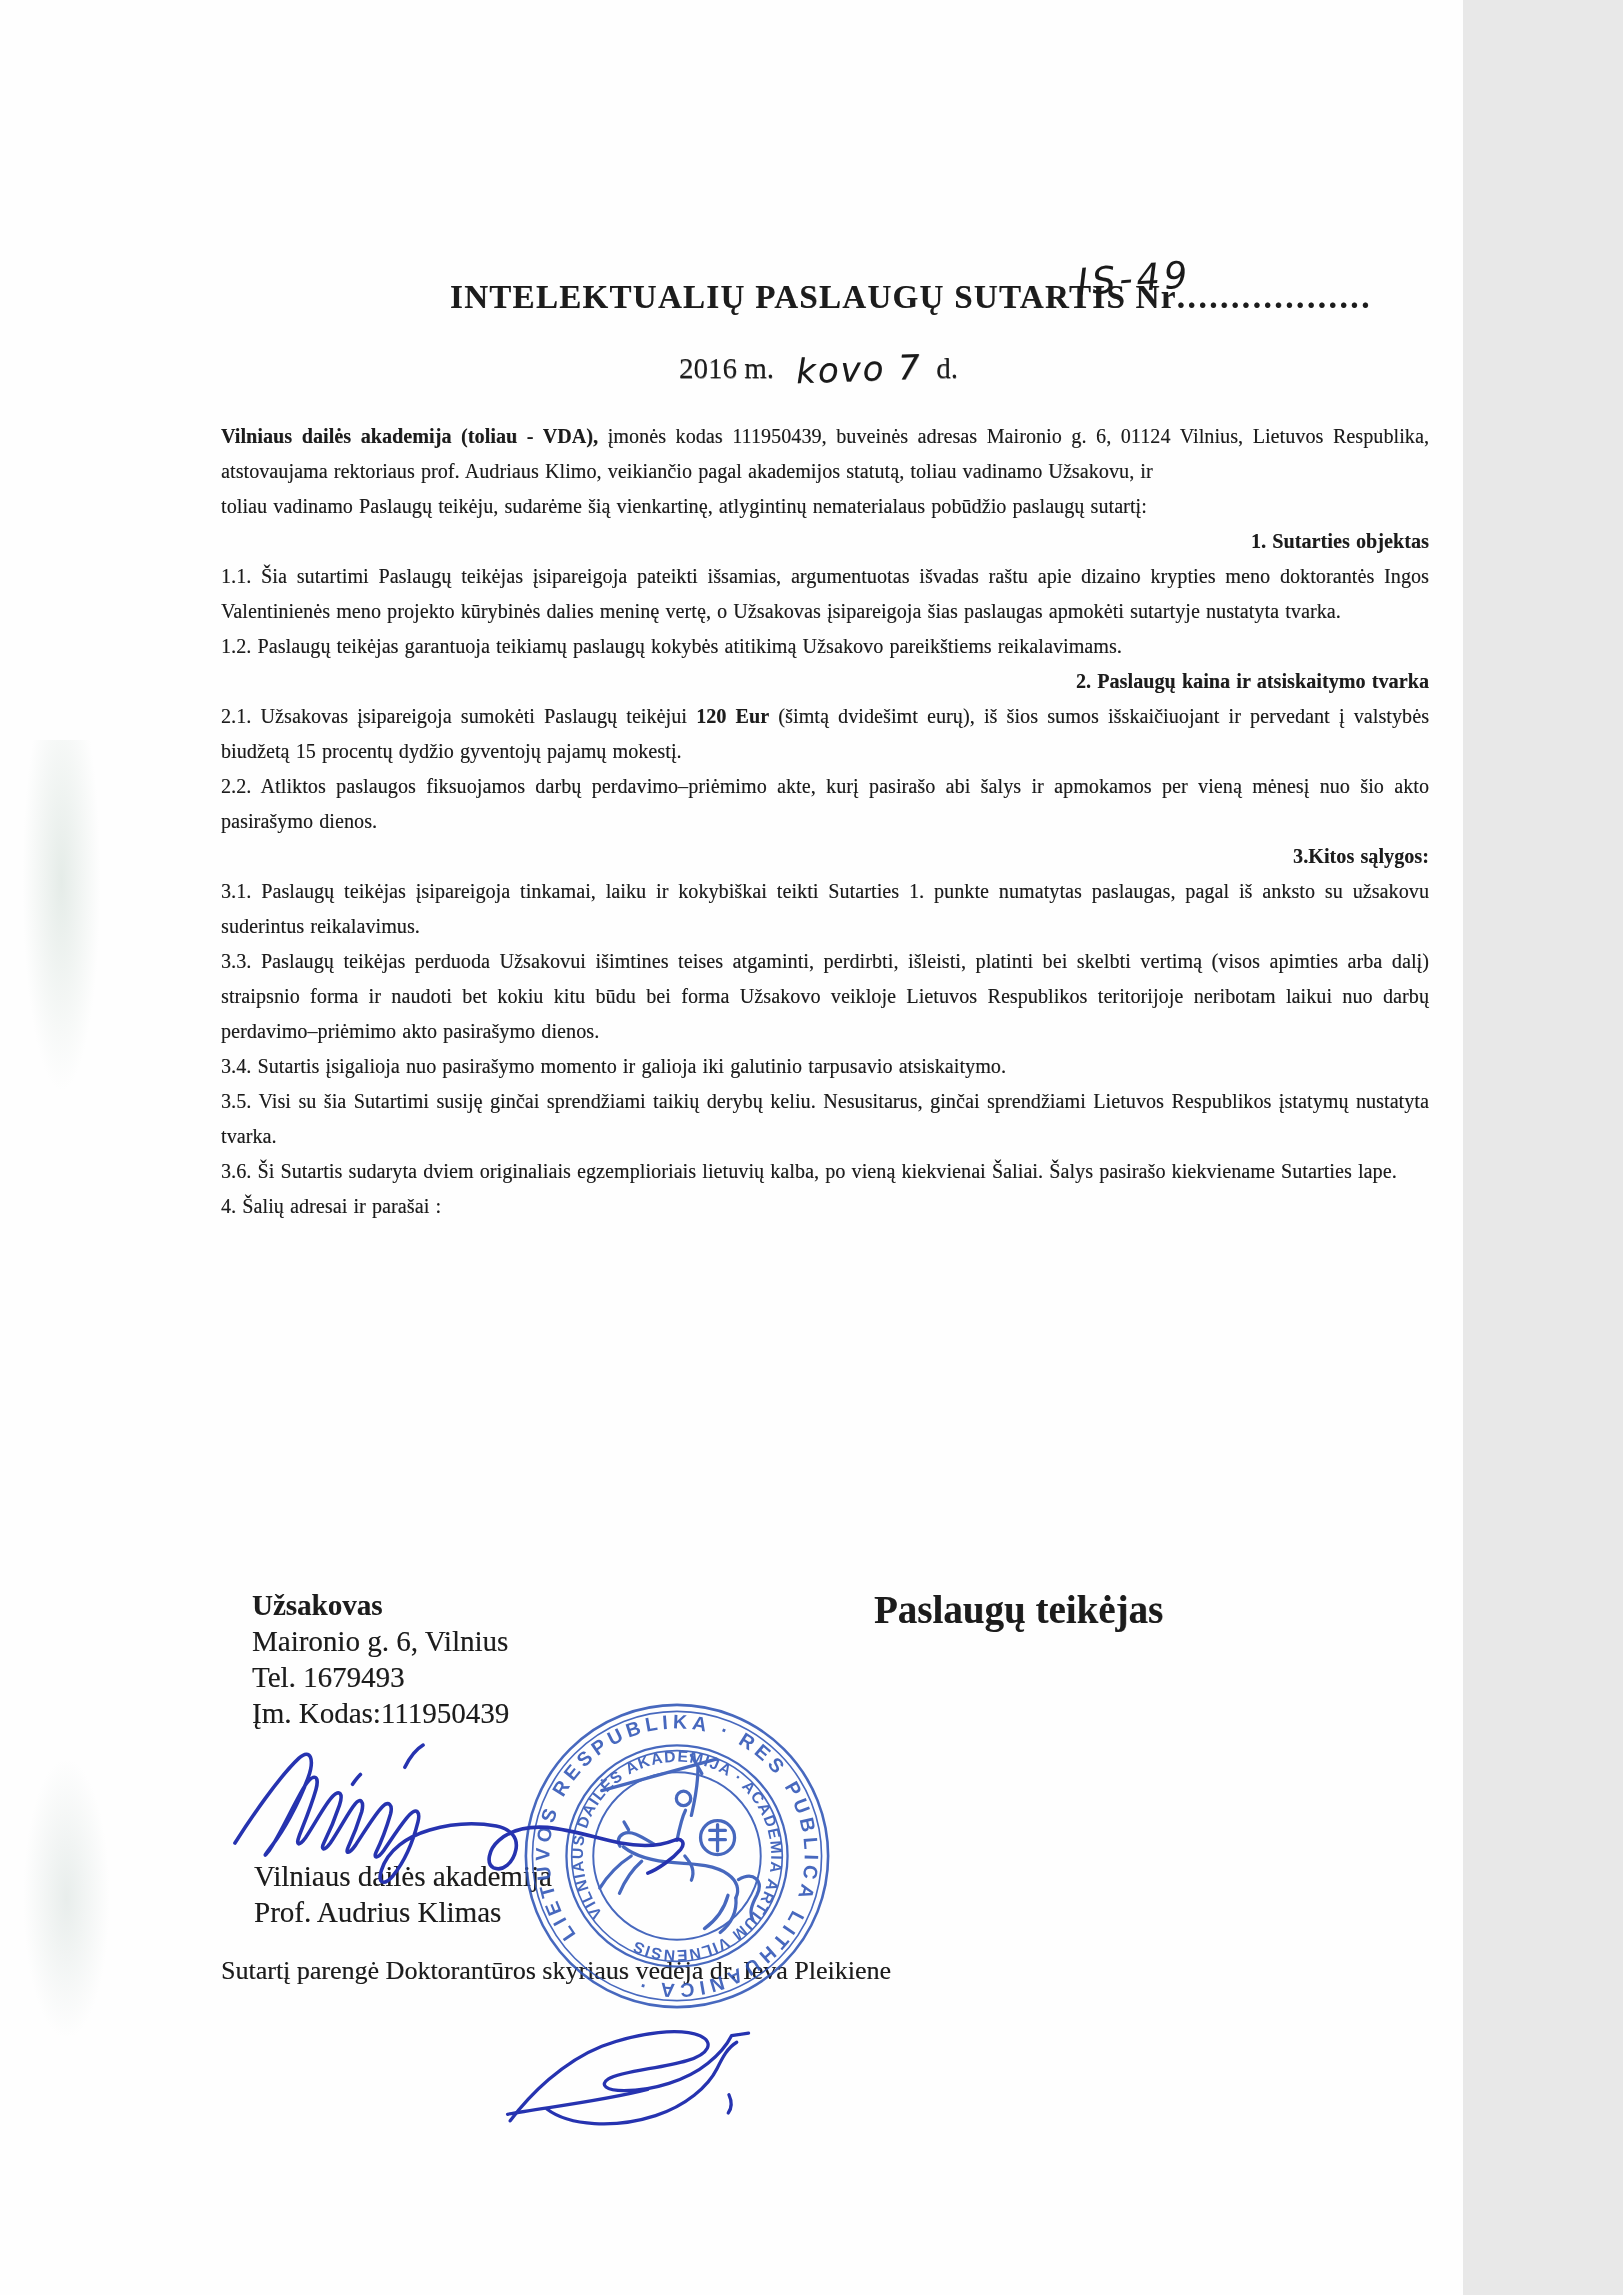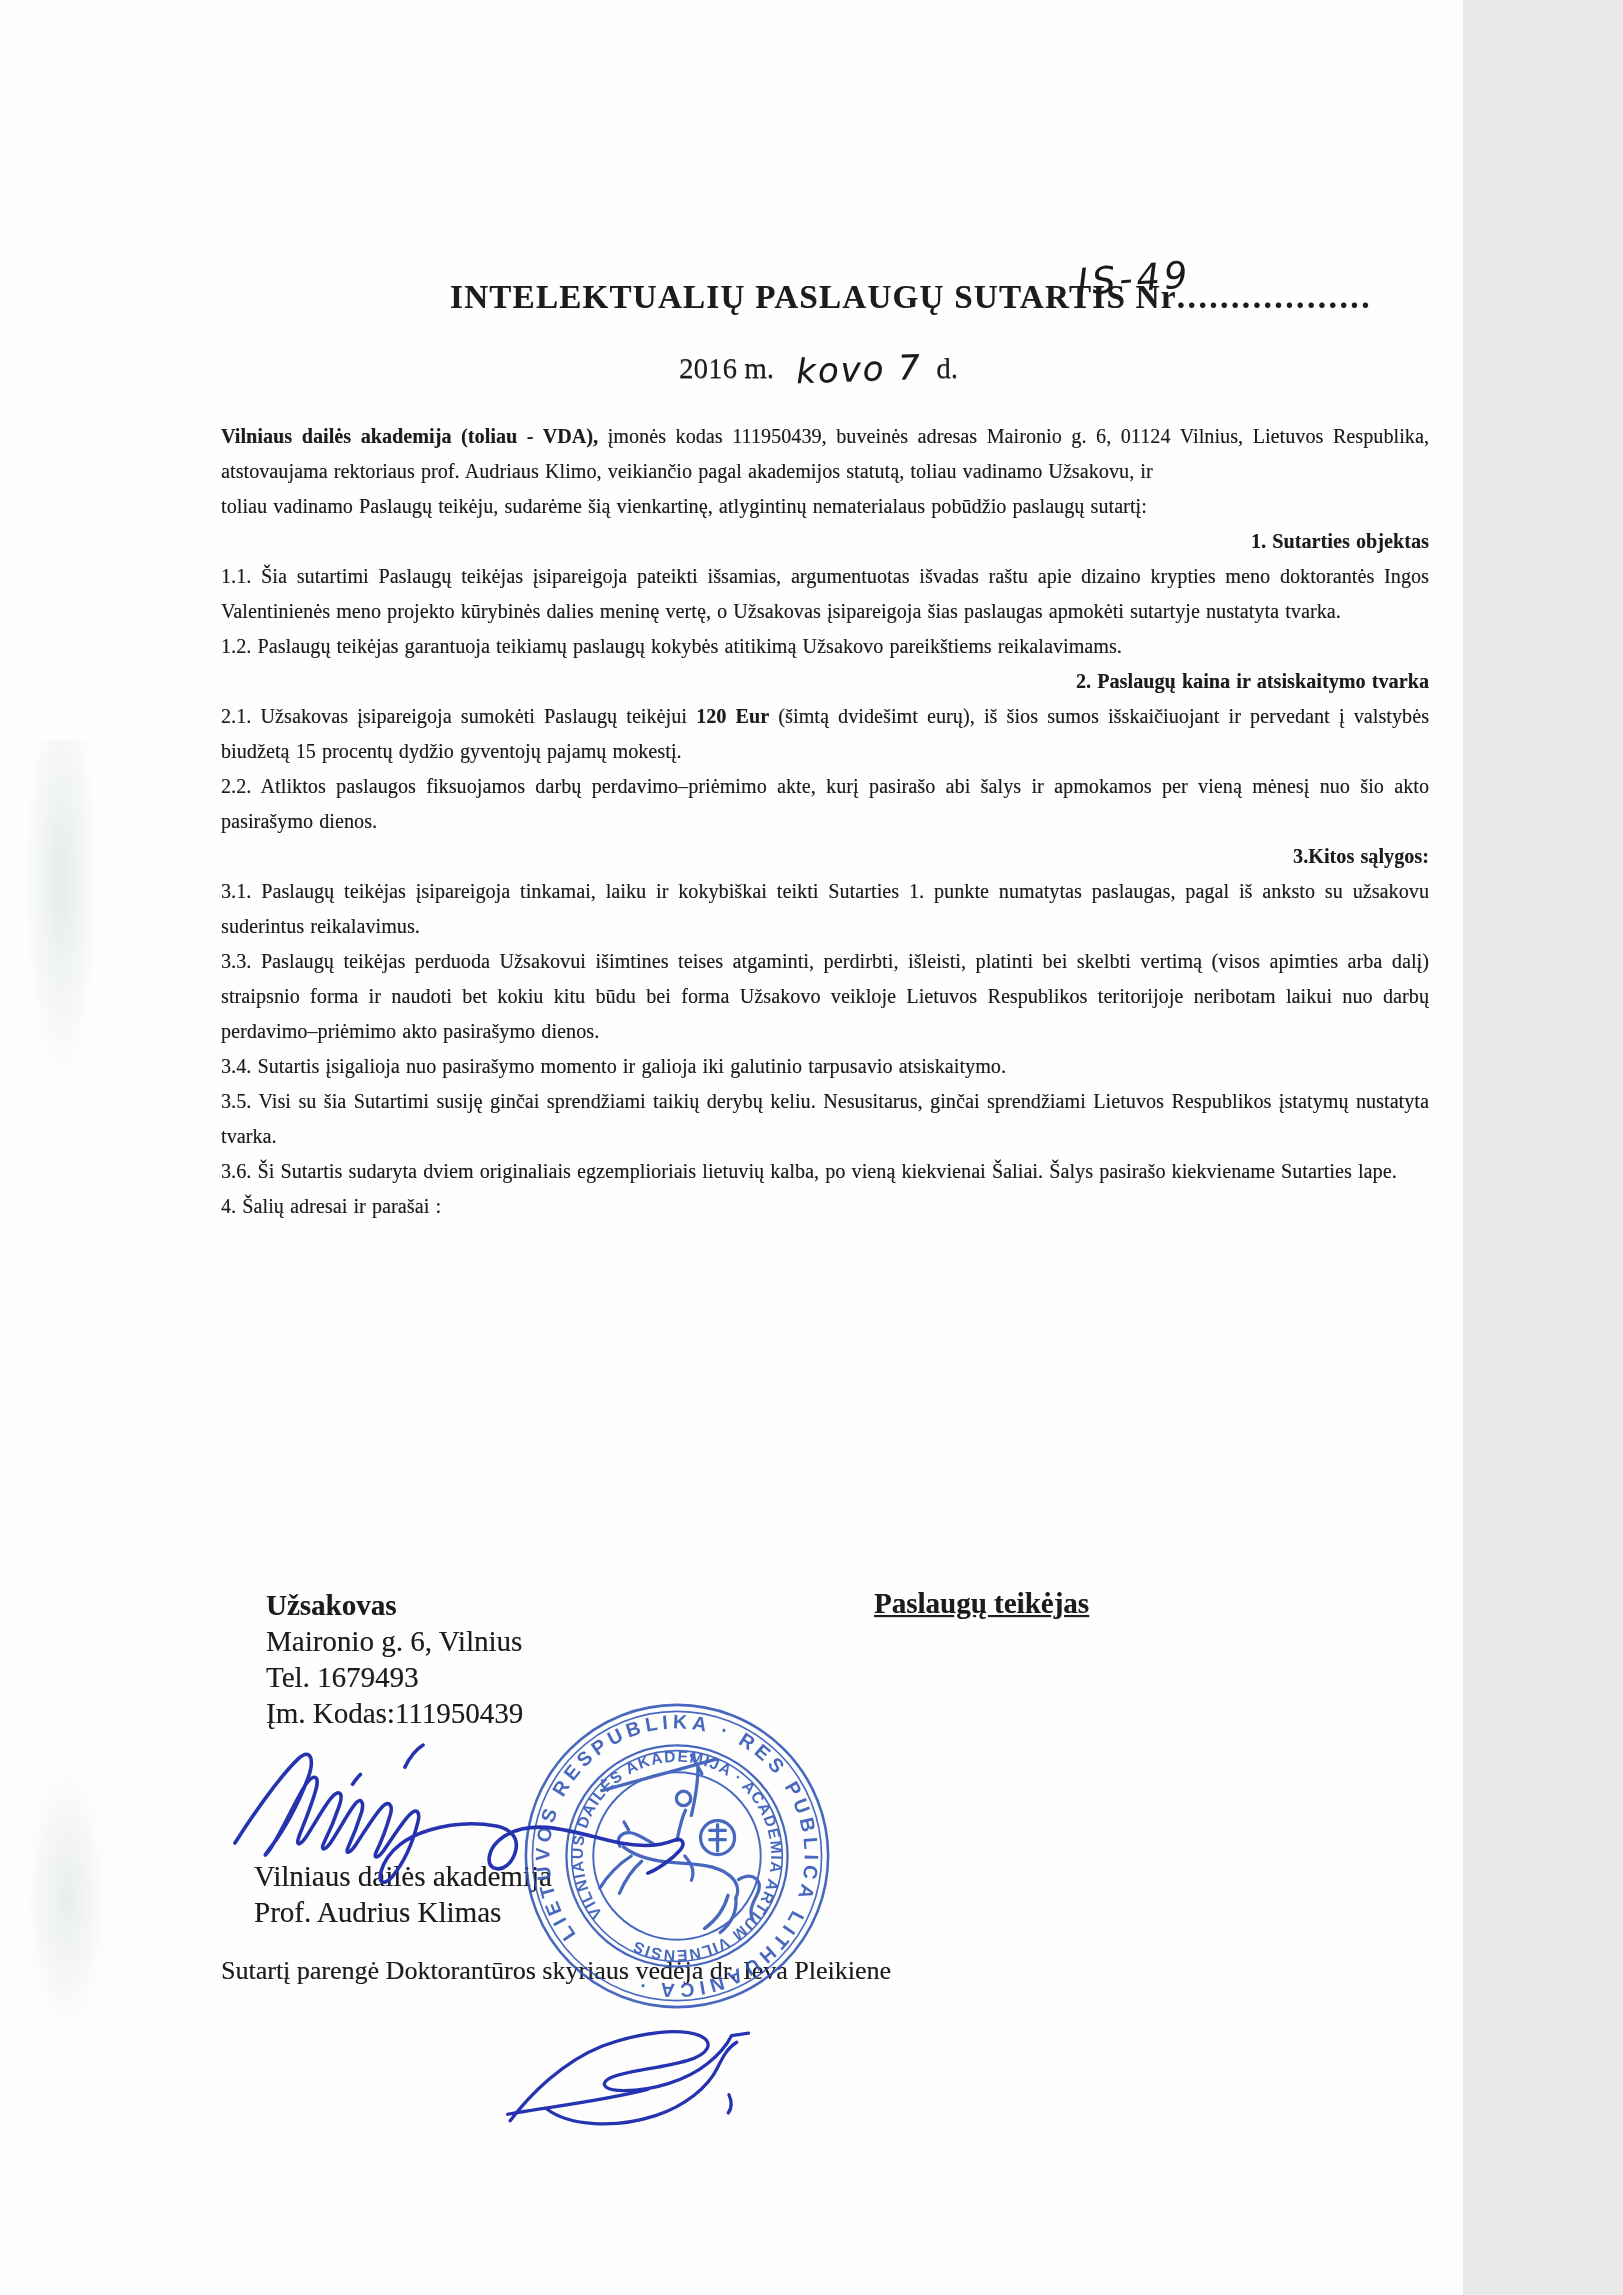--- a/index.html
+++ b/index.html
@@ -41,23 +41,23 @@
   .body-block{
     position:absolute;left:221px;top:419px;width:1208px;
     font-size:20px;line-height:35px;
     text-align:justify;
     letter-spacing:0.1px;word-spacing:1px;
   }
   .body-block p{margin:0;}
   .body-block .hd{font-weight:bold;text-align:right;}
 
   
-  .sig-col-left{position:absolute;left:252px;top:1587px;font-size:29px;line-height:36px;white-space:nowrap;margin-left:14px;}
+  .sig-col-left{position:absolute;left:252px;top:1587px;font-size:29px;line-height:36px;white-space:nowrap;}
   .sig-col-left .b{font-weight:bold;}
-  .sig-right{position:absolute;left:874px;top:1587px;font-size:29px;font-weight:bold;white-space:nowrap;text-decoration:underline;}
+  .sig-right{position:absolute;left:874px;top:1587px;font-size:39px;font-weight:bold;white-space:nowrap;}
   .org-lines{position:absolute;left:254px;top:1858px;font-size:29px;line-height:36px;white-space:nowrap;}
   .footer-line{position:absolute;left:221px;top:1956px;font-size:26px;white-space:nowrap;}
 
   .stamp-svg{position:absolute;left:520px;top:1699px;width:314px;height:314px;opacity:.88;}
   .sig1-svg{position:absolute;left:216px;top:1715px;width:524px;height:196px;}
   .sig2-svg{position:absolute;left:484px;top:2016px;width:275px;height:118px;}
 </style>
 </head>
 <body>
 

